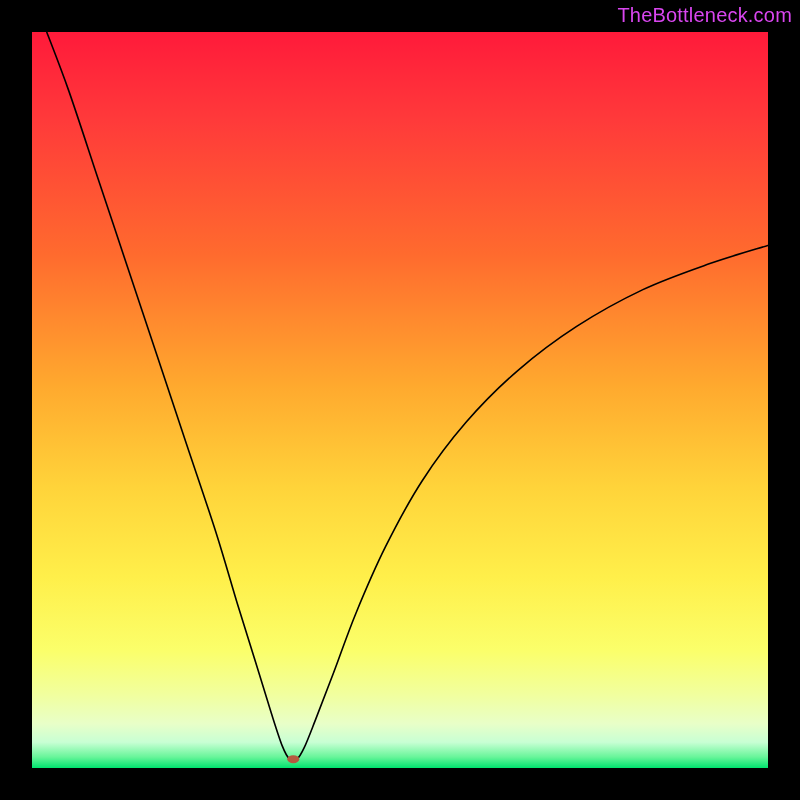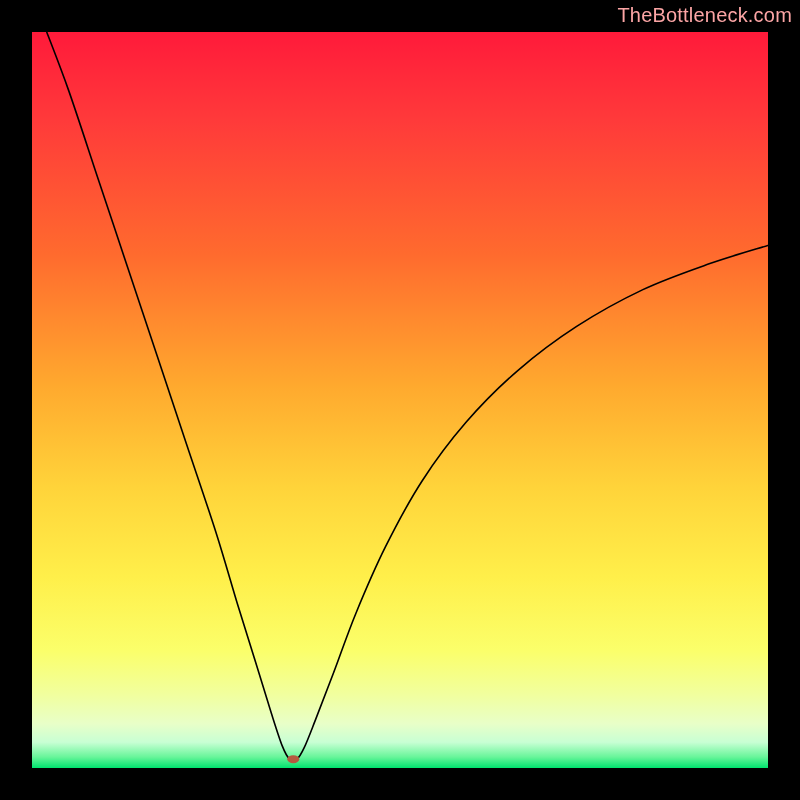--- a/index.html
+++ b/index.html
@@ -16,21 +16,21 @@
     top: 0;
     left: 0;
     width: 800px;
     height: 800px;
     background: #000;
   }
   .watermark {
     position: absolute;
     top: 4px;
     right: 8px;
-    color: #fca5a5;
+    color: #d946ef;
     font-size: 20px;
     font-weight: 500;
     letter-spacing: 0.2px;
     z-index: 5;
   }
   .plot {
     position: absolute;
     top: 32px;
     left: 32px;
     width: 736px;

